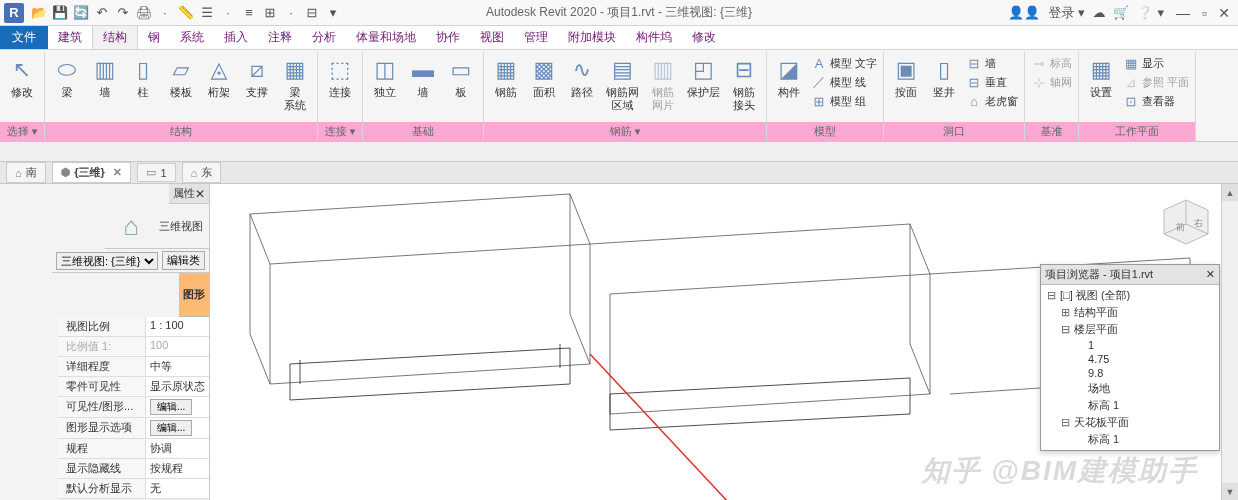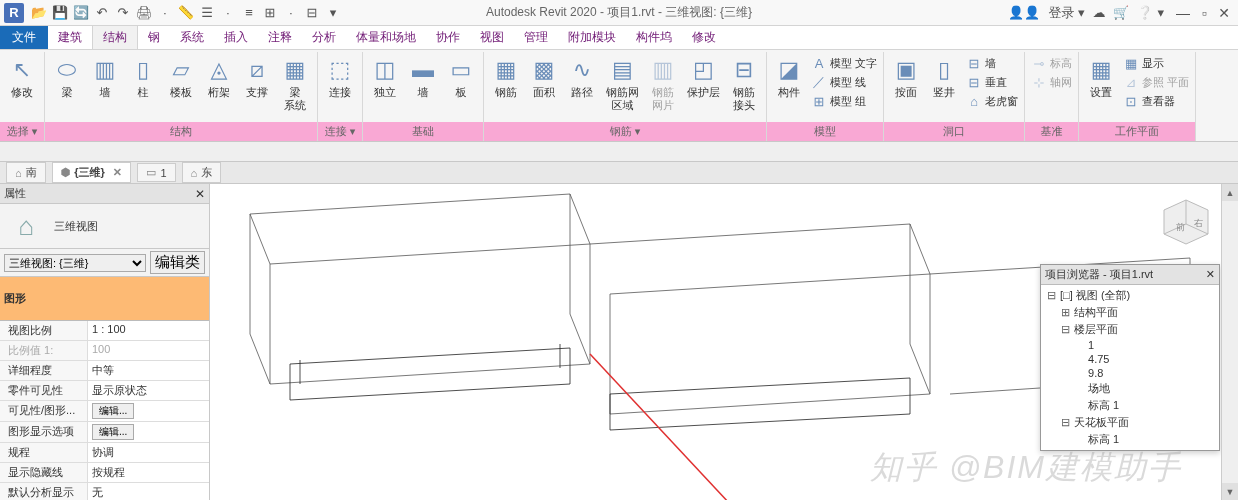--- a/index.html
+++ b/index.html
@@ -41,28 +41,28 @@
 .viewtabs { height: 22px; background: #e8e8e8; border-bottom: 1px solid #c8c8c8; display: flex; align-items: center; padding-left: 6px; gap: 6px; overflow: hidden; }
 .viewtabs .vtab { display: flex; align-items: center; gap: 4px; padding: 2px 8px; font-size: 11px; color: #444; background: #f5f5f5; border: 1px solid #ccc; }
 .viewtabs .vtab.active { background: #fff; font-weight: bold; }
 .viewtabs .vtab .home { color: #888; }
 .viewtabs .vtab .close { color: #888; margin-left: 4px; }
 
 
 .main { position: absolute; top: 184px; left: 0; right: 0; bottom: 0; display: flex; background: #fff; }
 
 
-.props { width: 210px; background: #f3f3f3; border-right: 1px solid #c8c8c8; display: flex; flex-direction: column; font-size: 11px; }
+.props { width: 210px; background: #f3f3f3; border-right: 1px solid #c8c8c8; display: flex; flex-direction: column; font-size: 11px; align-items: flex-end; }
 .props .phead { display: flex; align-items: center; background: #e3e3e3; border-bottom: 1px solid #c8c8c8; padding: 2px 4px; }
 .props .phead .x { margin-left: auto; cursor: pointer; font-size: 12px; }
 .props .type-sel { display: flex; align-items: center; padding: 6px; border-bottom: 1px solid #c8c8c8; gap: 8px; }
 .props .type-sel .ico { width: 40px; height: 32px; display: flex; align-items: center; justify-content: center; color: #8aa; font-size: 26px; }
 .props .instrow { display: flex; align-items: center; padding: 2px 4px; border-bottom: 1px solid #c8c8c8; gap: 4px; }
 .props .instrow select { flex: 1; font-size: 11px; border: 1px solid #aaa; height: 18px; }
-.props .instrow button { font-size: 15px; border: 1px solid #aaa; background: #efefef; padding: 1px 4px; }
+.props .instrow button { font-size: 11px; border: 1px solid #aaa; background: #efefef; padding: 1px 4px; }
 .props .cat { background: #fdba74; padding: 14px 4px; font-weight: bold; border-bottom: 1px solid #bbb; }
 .props .prow { display: flex; border-bottom: 1px solid #ddd; background: #fff; }
 .props .prow .k { width: 88px; padding: 2px 8px; border-right: 1px solid #ddd; background: #f7f7f7; overflow: hidden; white-space: nowrap; }
 .props .prow .v { flex: 1; padding: 2px 4px; overflow: hidden; white-space: nowrap; }
 .props .prow .v button { font-size: 10px; border: 1px solid #aaa; background: #efefef; padding: 0 6px; }
 .props .prow.disabled .k, .props .prow.disabled .v { color: #aaa; }
 
 
 .canvas { flex: 1; position: relative; background: #fff; overflow: hidden; }
 .canvas svg { position: absolute; top: 0; left: 0; }
@@ -85,21 +85,21 @@
 
 
 .viewcube { position: absolute; right: 24px; top: 10px; width: 56px; height: 56px; }
 .viewcube svg { width: 56px; height: 56px; }
 
 
 .navbar { position: absolute; right: 0; top: 70px; width: 18px; display: flex; flex-direction: column; gap: 4px; align-items: center; }
 .navbar span { width: 16px; height: 16px; color: #888; font-size: 13px; cursor: pointer; }
 
 
-.watermark { position: absolute; right: 56px; bottom: 10px; font-size: 32px; color: rgba(150,150,150,0.35); font-weight: 400; letter-spacing: 2px; font-style: italic; pointer-events: none; }
+.watermark { position: absolute; right: 40px; bottom: 10px; font-size: 28px; color: rgba(150,150,150,0.35); font-weight: 700; letter-spacing: 2px; font-style: italic; pointer-events: none; }
 </style>
 </head>
 <body>
 
 <div class="titlebar">
   <div class="r-logo">R</div>
   <div class="qat">
     <span>📂</span>
     <span>💾</span>
     <span>🔄</span>

